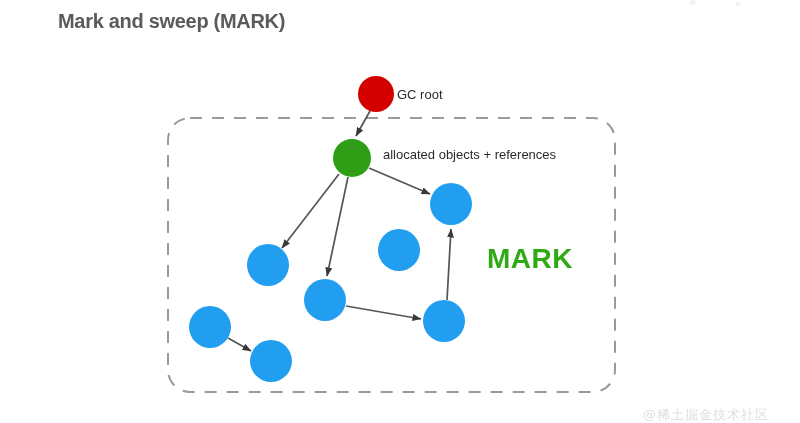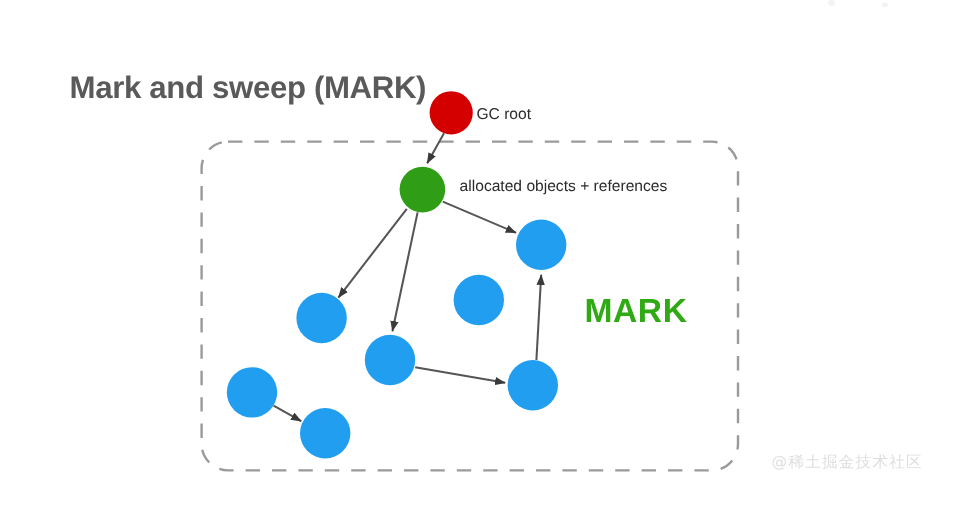--- a/index.html
+++ b/index.html
@@ -19,26 +19,25 @@
     left: 0;
     top: 0;
     width: 800px;
     height: 423px;
     background: #ffffff;
   }
   #page-title {
     position: absolute;
     left: 58px;
     top: 10px;
-    font-size: 26px;
+    font-size: 20px;
     font-weight: bold;
     color: #5a5a5a;
     letter-spacing: -0.3px;
     white-space: nowrap;
-    margin-top: 48px;
   }
   #diagram-svg {
     position: absolute;
     left: 0;
     top: 0;
     width: 800px;
     height: 423px;
   }
   .node-label {
     font-family: "Liberation Sans", sans-serif;
@@ -48,21 +47,21 @@
   .mark-label {
     font-family: "Liberation Sans", sans-serif;
     font-size: 28px;
     font-weight: bold;
     fill: #2faa15;
     letter-spacing: 0.5px;
   }
   #watermark {
     position: absolute;
     left: 643px;
-    top: 376px;
+    top: 406px;
     font-size: 13px;
     color: #dedede;
     letter-spacing: 1px;
     white-space: nowrap;
     font-family: "DejaVu Sans", sans-serif;
   }
   .smudge {
     position: absolute;
     background: #f3f3f3;
     border-radius: 50%;

